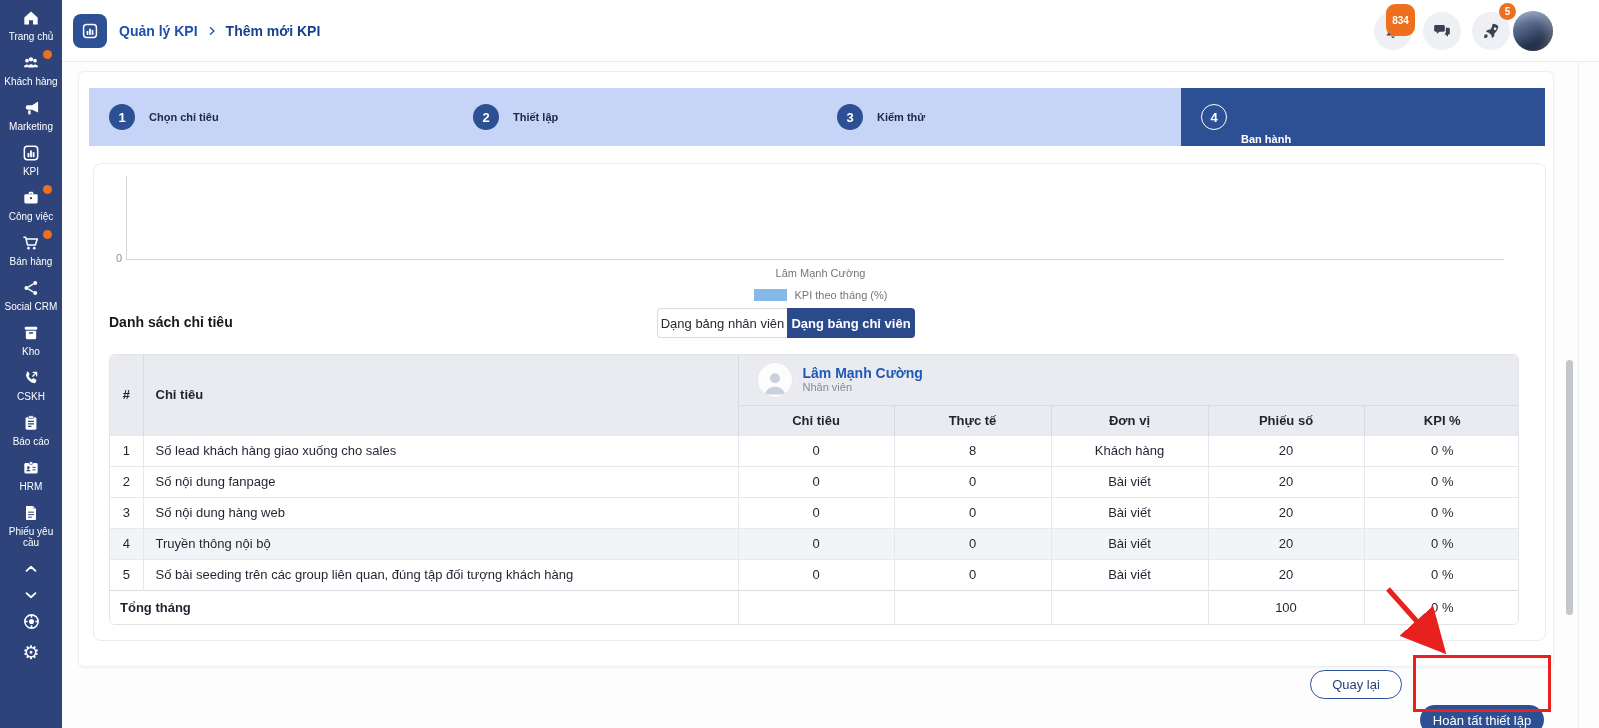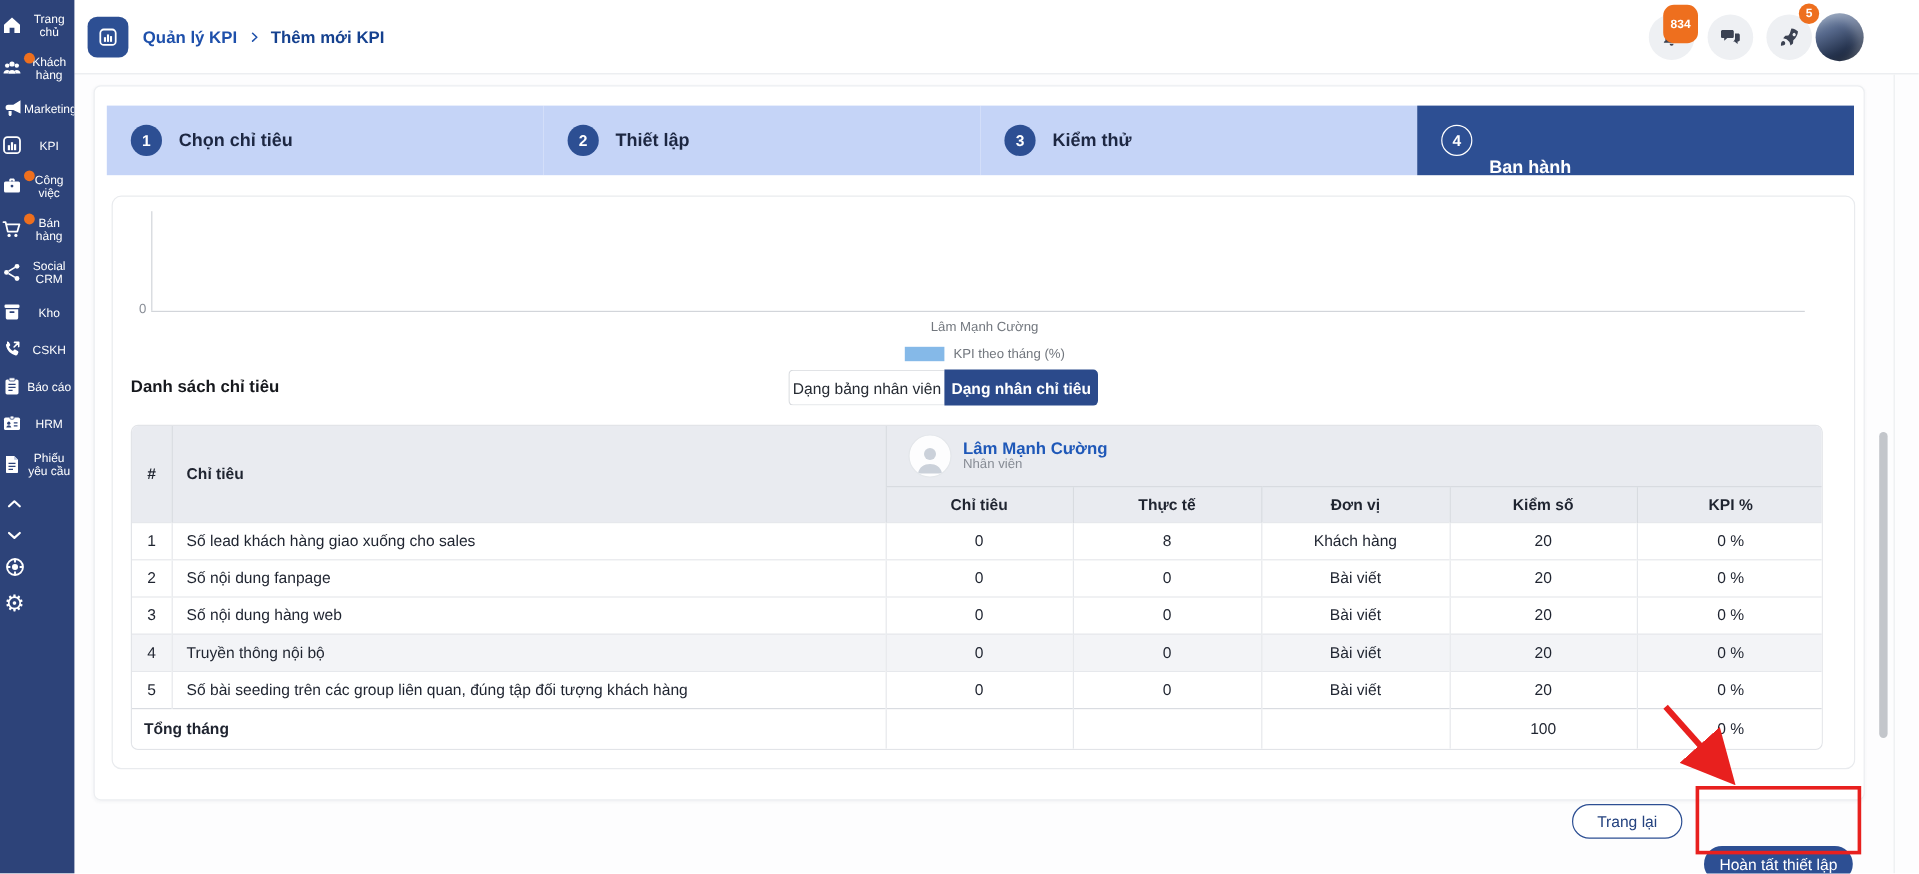--- a/index.html
+++ b/index.html
@@ -3,21 +3,21 @@
 <meta charset="utf-8">
 <style>
   * { margin:0; padding:0; box-sizing:border-box; }
   html,body { width:1599px; height:728px; overflow:hidden;
     font-family:"Liberation Sans","DejaVu Sans",sans-serif; background:#fff; }
   .app { position:relative; width:1599px; height:728px; }
 
   
   .sidebar { position:absolute; left:0; top:0; width:62px; height:728px;
     background:#2d4379; z-index:5; overflow:hidden; padding-top:8px; }
-  .s-item { width:62px; display:flex; flex-direction:row; align-items:center;
+  .s-item { width:62px; display:flex; flex-direction:column; align-items:center;
     margin-bottom:11px; cursor:pointer; }
   .s-icon { position:relative; width:24px; height:20px; display:flex; align-items:center; justify-content:center; }
   .s-icon svg { display:block; }
   .s-dot { position:absolute; right:-9px; top:-3px; width:9px; height:9px; border-radius:50%; background:#ee6f1e; }
   .s-label { margin-top:3px; font-size:10px; line-height:11px; color:#fff; text-align:center; width:62px; }
   .s-chev { margin-bottom:6px; height:20px; }
   .s-bottom { margin-top:6px; }
   .gear-glyph { color:#fff; font-size:19px; line-height:20px; font-family:"DejaVu Sans",sans-serif; }
 
   
@@ -46,21 +46,21 @@
 
   .outer-card { position:absolute; left:16px; top:9px; width:1476px; height:596px;
     background:#fff; border:1px solid #eceef1; border-radius:6px; box-shadow:0 1px 3px rgba(40,50,80,.05); }
 
   
   .stepper { position:absolute; left:10px; top:16px; width:1456px; height:58px; display:flex; }
   .step { flex:1 1 0; display:flex; align-items:center; gap:14px; padding-left:20px;
     background:#c5d4f7; cursor:pointer; }
   .step-num { width:26px; height:26px; border-radius:50%; background:#2d4f93; color:#fff;
     font-size:13px; font-weight:bold; display:flex; align-items:center; justify-content:center; flex:0 0 26px; }
-  .step-label { font-size:15px; font-weight:bold; color:#1d2742; }
+  .step-label { font-size:11px; font-weight:bold; color:#1d2742; }
   .step.active { background:#2d4f93; }
   .step.active .step-num { background:transparent; border:1.5px solid #fff; }
   .step.active .step-label { color:#fff;margin-top:44px; }
 
   
   .inner-card { position:absolute; left:14px; top:91px; width:1453px; height:478px;
     background:#fff; border:1px solid #e9ebee; border-radius:8px; }
 
   
   .chart { position:absolute; left:0; top:0; width:1453px; height:145px; }
@@ -385,21 +385,21 @@
           <div class="x-label">Lâm Mạnh Cường</div>
           <div class="legend">
             <span class="legend-swatch"></span>
             <span class="legend-text">KPI theo tháng (%)</span>
           </div>
         </div>
 
         <div class="list-title">Danh sách chỉ tiêu</div>
         <div class="view-toggle">
           <div class="tg-btn tg-left">Dạng bảng nhân viên</div>
-          <div class="tg-btn tg-right">Dạng nhân chỉ tiêu</div>
+          <div class="tg-btn tg-right">Dạng bảng chỉ viên</div>
         </div>
 
         <div class="tbl-wrap">
           <table>
             <colgroup>
               <col style="width:33px">
                 <col style="width:595px">
                 <col style="width:156px">
               <col style="width:157px">
                 <col style="width:157px">
@@ -422,21 +422,21 @@
                       <div class="emp-name">Lâm Mạnh Cường</div>
                       <div class="emp-role">Nhân viên</div>
                     </span>
                   </div>
                 </th>
               </tr>
               <tr class="h2">
                 <th>Chỉ tiêu</th>
                 <th>Thực tế</th>
                 <th>Đơn vị</th>
-                <th>Kiểm số</th>
+                <th>Phiếu số</th>
                 <th>KPI %</th>
               </tr>
             </thead>
             <tbody>
               <tr>
                 <td class="c-num">1</td>
                 <td class="c-name">Số lead khách hàng giao xuống cho sales</td>
                 <td class="c-val">0</td>
                 <td class="c-val">8</td>
                 <td class="c-val">Khách hàng</td>
@@ -488,21 +488,21 @@
                 <td class="c-val">0 %</td>
               </tr>
             </tbody>
           </table>
         </div>
       </div>
     </section>
 
     <div class="scroll-thumb"></div>
 
-    <div class="btn-back">Trang lại</div>
+    <div class="btn-back">Quay lại</div>
     <div class="btn-finish">Hoàn tất thiết lập</div>
     <div class="hl-rect"></div>
 
     <svg class="arrow-svg" viewBox="0 0 1537 666">
       <defs>
         <marker id="ah" markerWidth="9" markerHeight="9" refX="6.5" refY="4.5" orient="auto">
           <path d="M0 0 L9 4.5 L0 9 z" fill="#e8201e"></path>
         </marker>
       </defs>
       <line x1="1326" y1="527" x2="1376" y2="583" stroke="#e8201e" stroke-width="5" marker-end="url(#ah)"></line>

